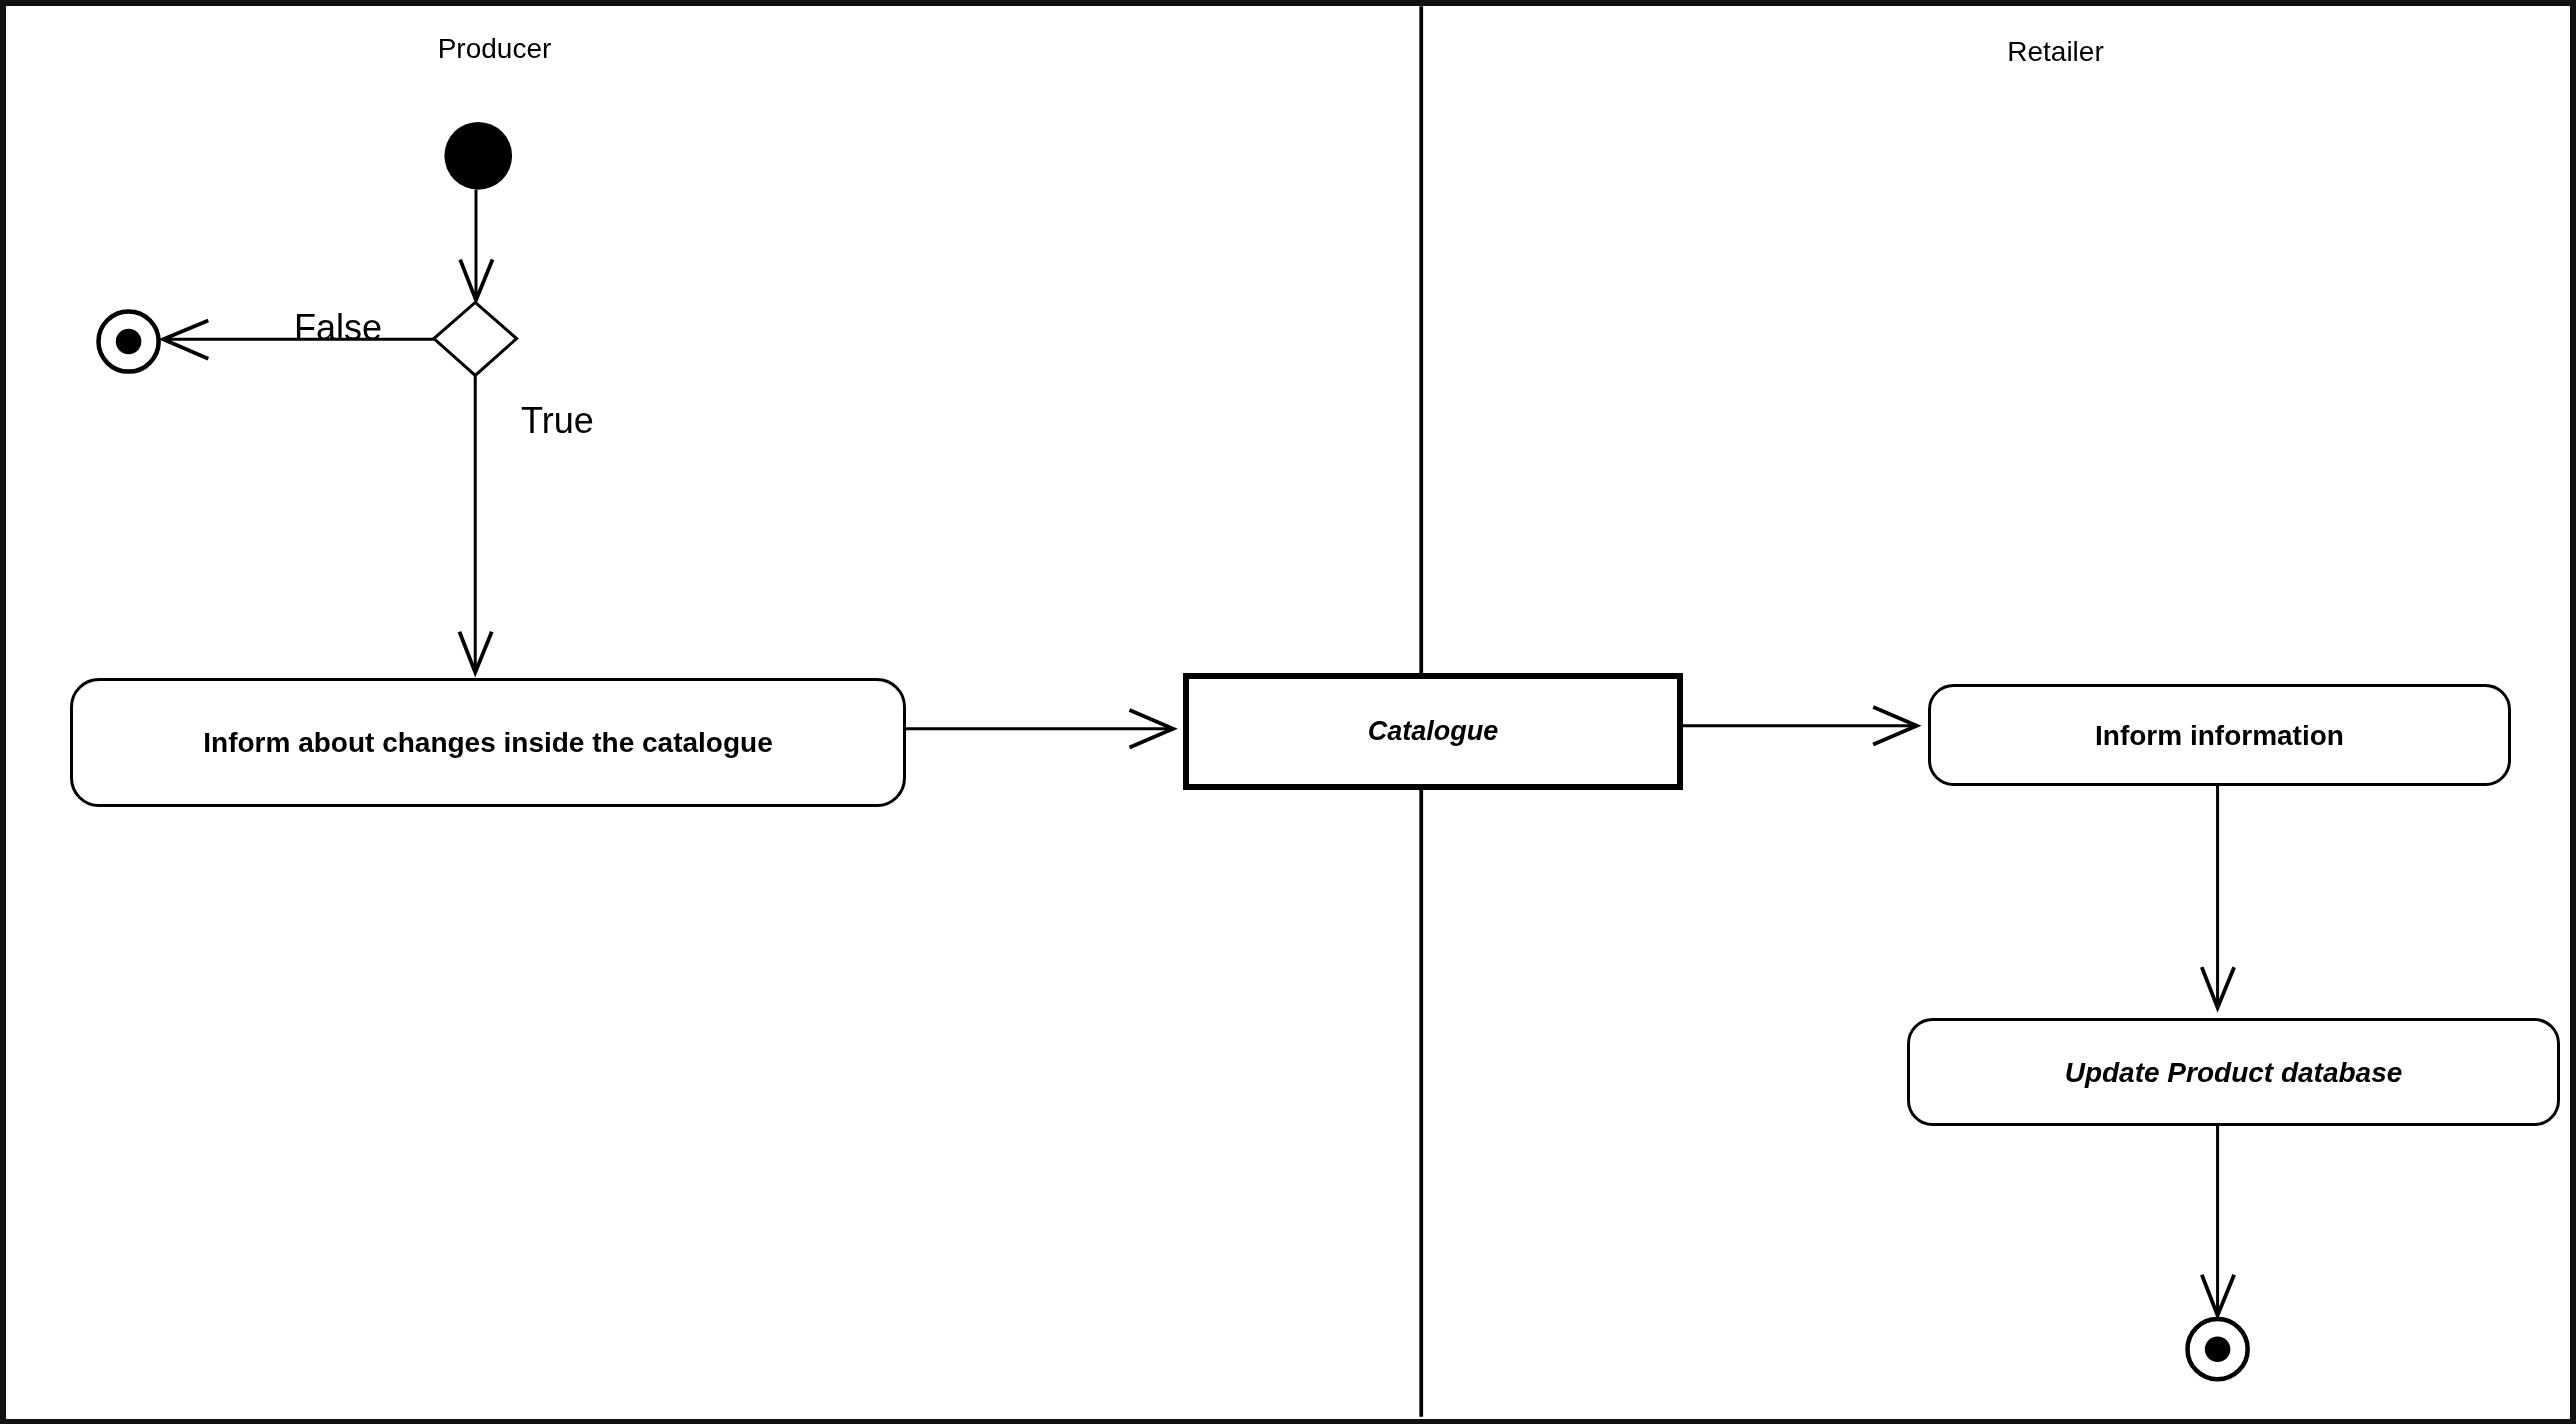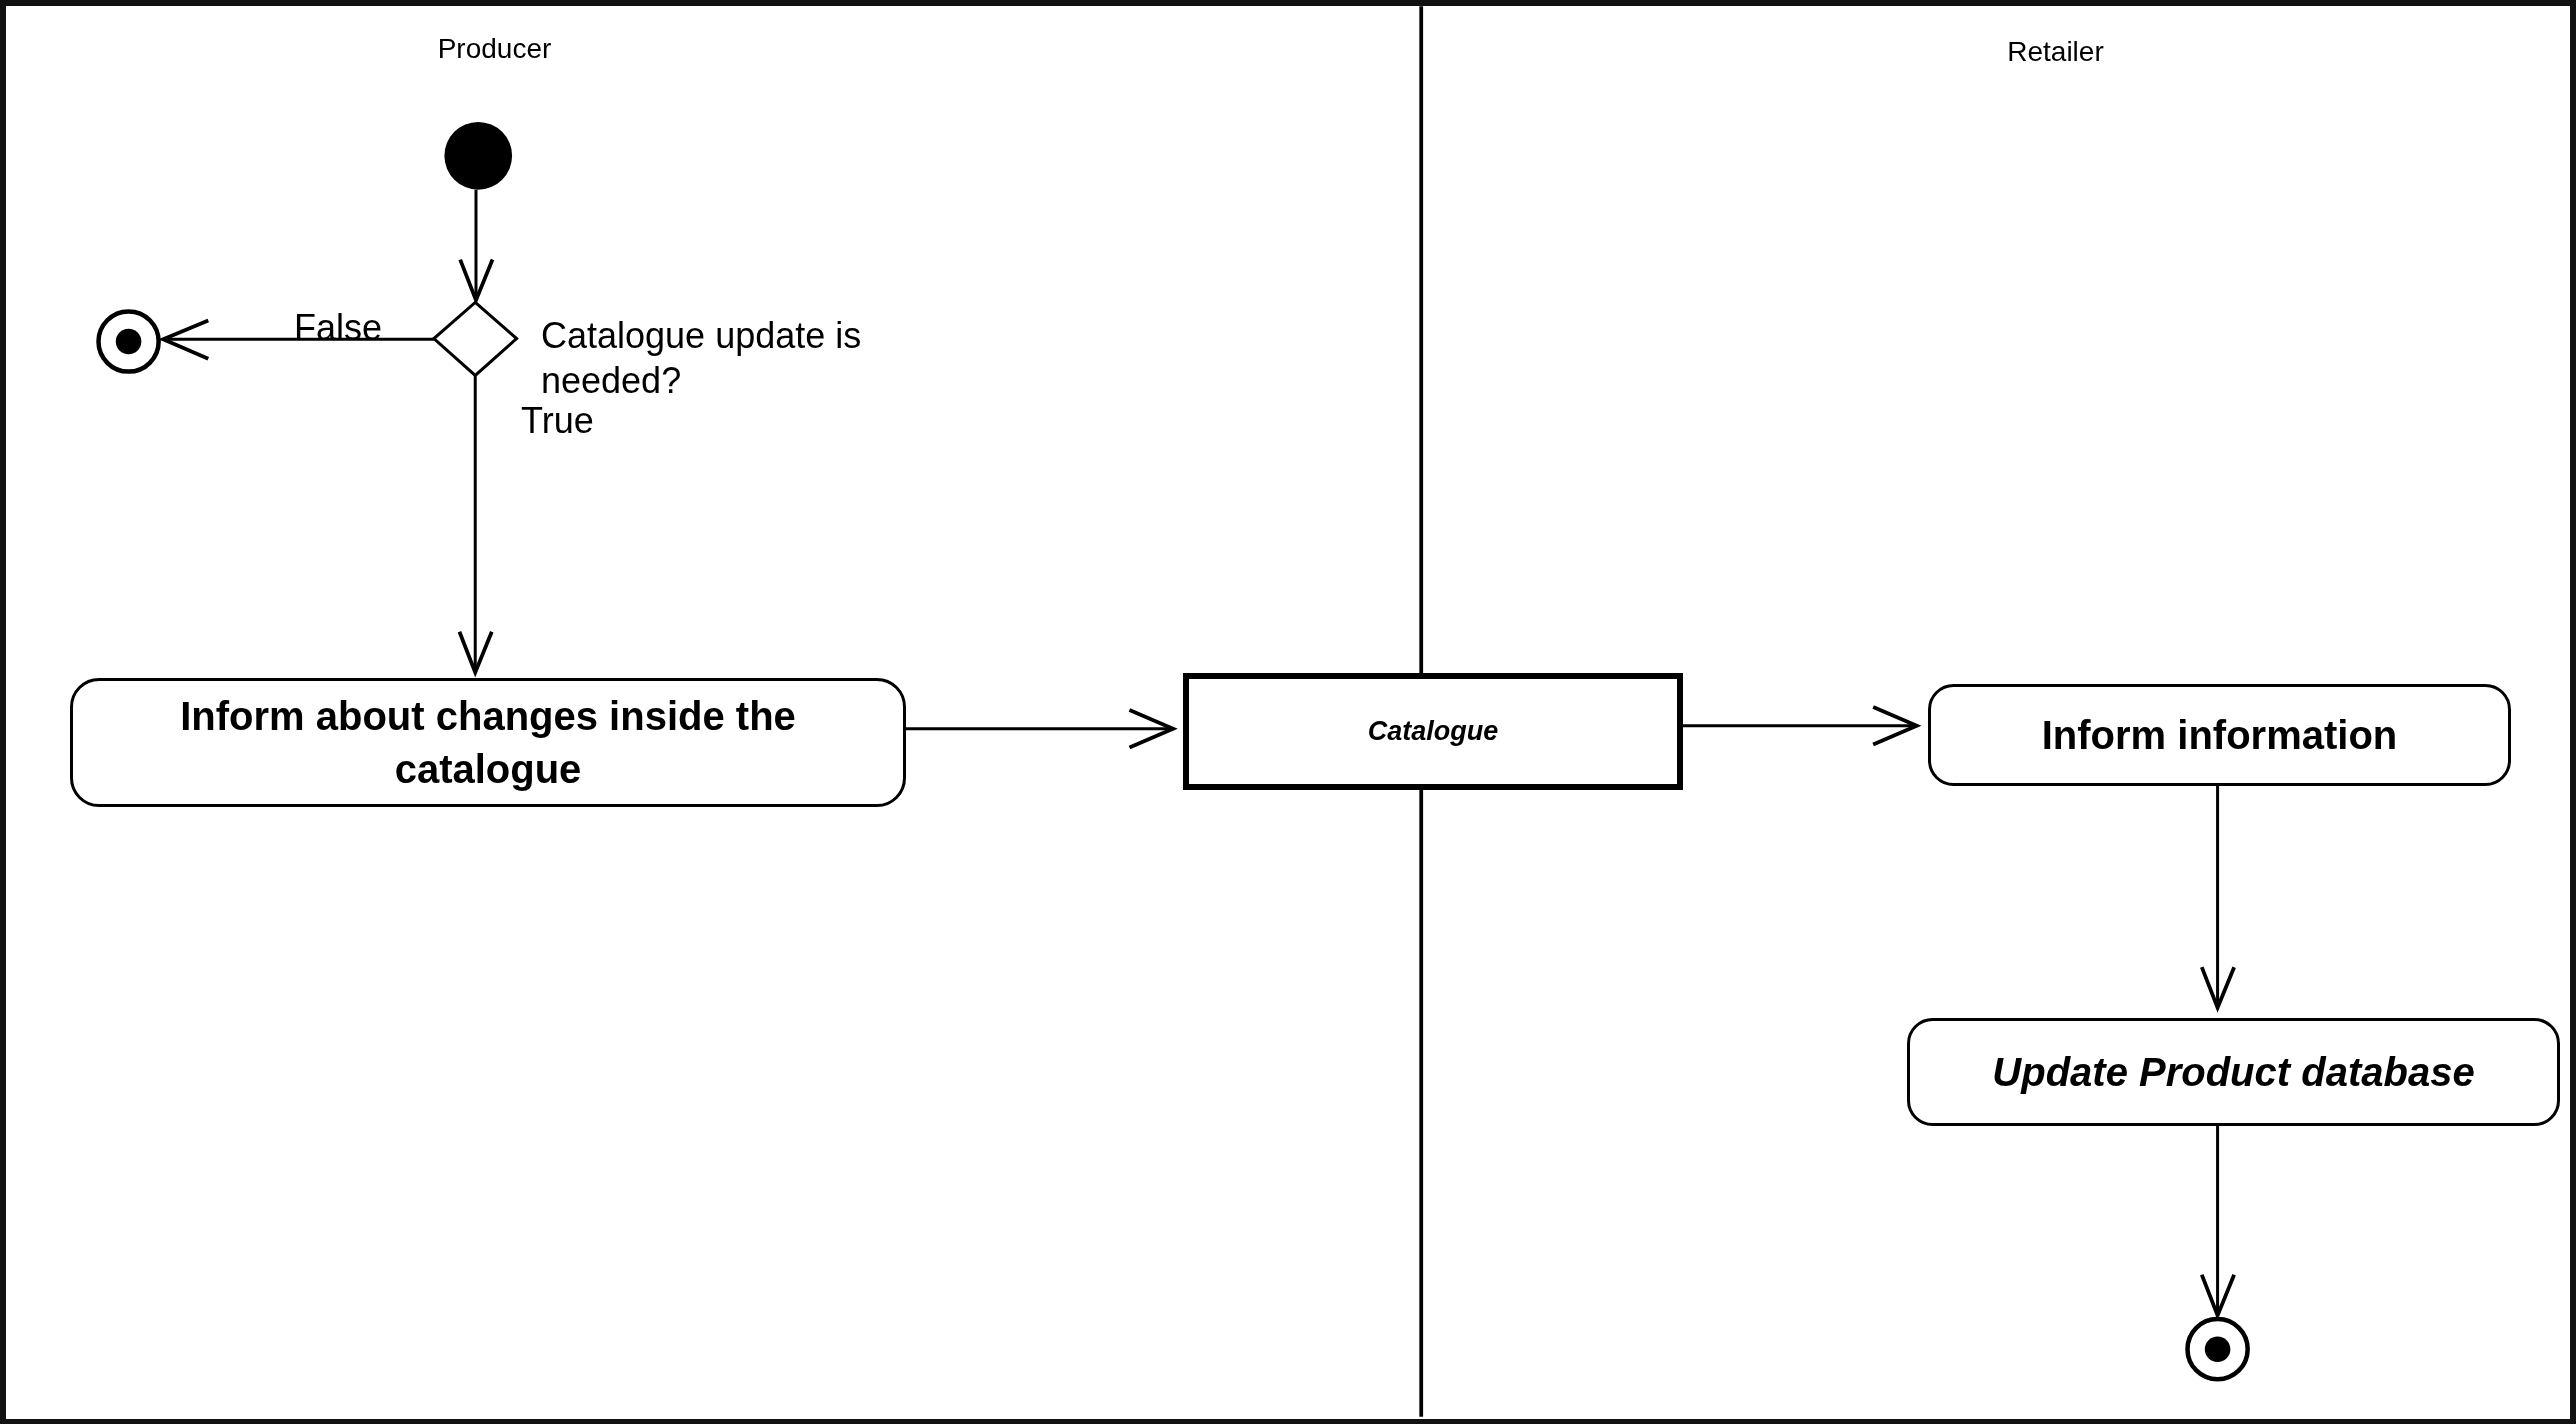--- a/index.html
+++ b/index.html
@@ -58,21 +58,21 @@
     position: absolute;
     z-index: 2;
     background: #ffffff;
     border: 3.8px solid #000000;
     border-radius: 29px;
     display: flex;
     align-items: center;
     justify-content: center;
     text-align: center;
     font-weight: 700;
-    font-size: 40px;
+    font-size: 28px;
     line-height: 53px;
   }
 
   .object-node {
     position: absolute;
     z-index: 2;
     background: #ffffff;
     border: 6px solid #000000;
     display: flex;
     align-items: center;
@@ -132,21 +132,20 @@
     <line x1="2941" y1="1479" x2="2941" y2="1740" stroke="#000" stroke-width="4"></line>
     <polyline points="2920,1687 2941,1741 2963,1687" fill="none" stroke="#000" stroke-width="5"></polyline>
     <circle cx="2941" cy="1786" r="40" fill="#fff" stroke="#000" stroke-width="6"></circle>
     <circle cx="2941" cy="1786" r="17" fill="#000"></circle>
   </svg>
 
   <div class="lane-title" id="producer-title">Producer</div>
   <div class="lane-title" id="retailer-title">Retailer</div>
 
   <div class="edge-label" id="false-label">False</div>
-  <div class="decision-question" id="decision-question">Catalogue update is needed?</div>
   <div class="edge-label" id="true-label">True</div>
 
   <div class="action-node" id="inform-box">
     <span>Inform about changes inside the catalogue</span>
   </div>
 
   <div class="object-node" id="catalogue-box">
     <span>Catalogue</span>
   </div>
 

